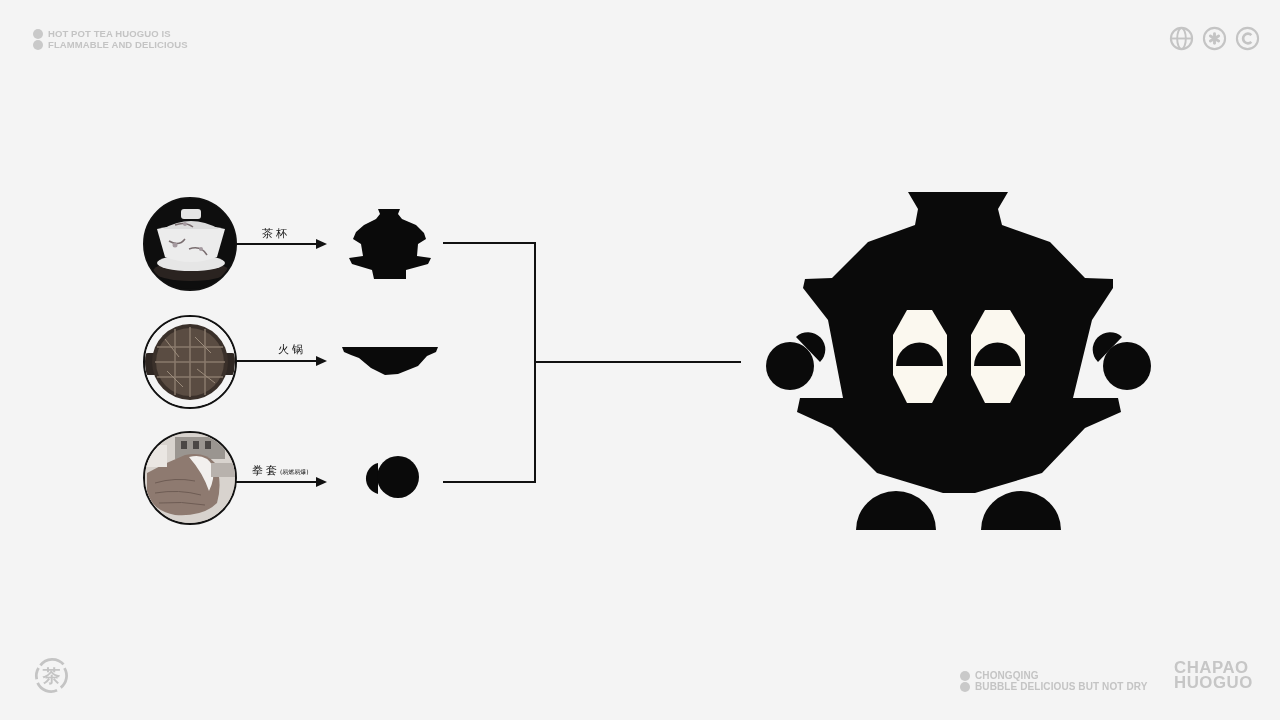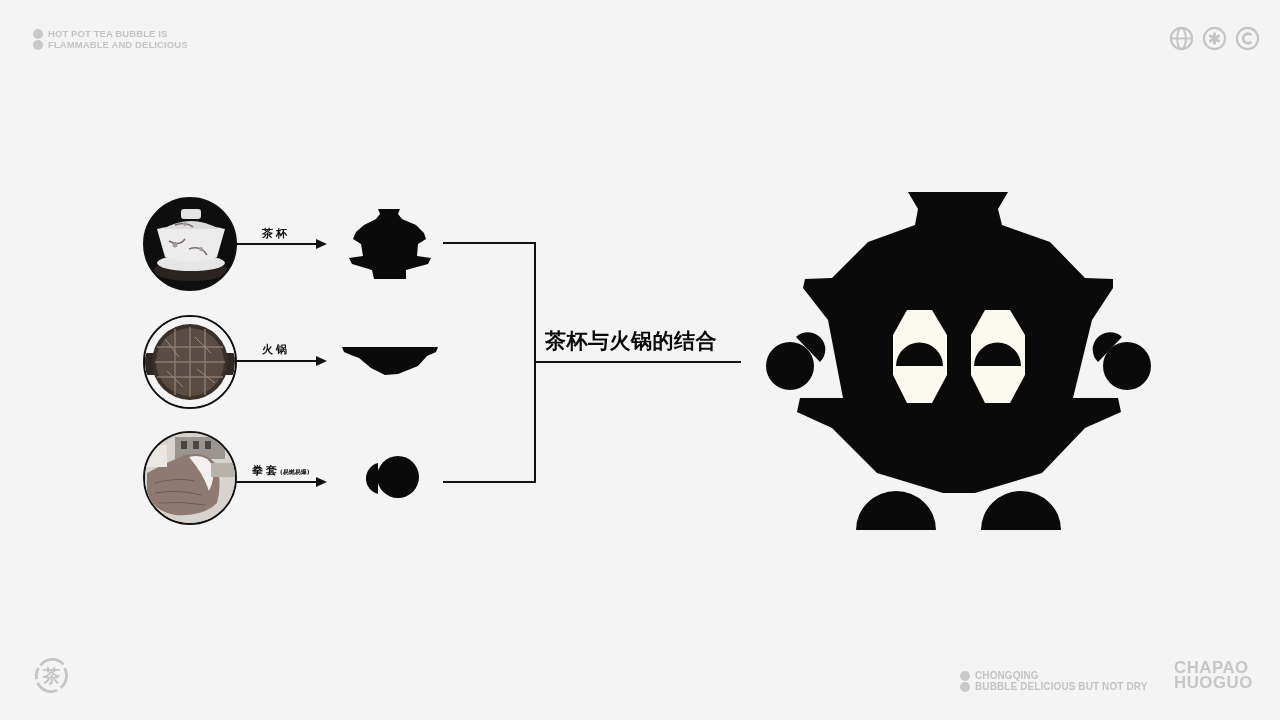--- a/index.html
+++ b/index.html
@@ -73,21 +73,21 @@
     .photo {
       border-radius: 50%;
       width: 90px; height: 90px;
       border: 2.5px solid #111;
       overflow: hidden;
     }
 
     
     .label {
       font-family: "DejaVu Sans", sans-serif;
-      font-weight: bold;
+      font-weight: normal;
       font-size: 11px;
       color: #111;
       letter-spacing: 3px;
     }
     .label small {
       font-size: 6px;
       letter-spacing: 0;
     }
 
     .arrow-line { background: #111; height: 1.5px; }
@@ -105,21 +105,21 @@
 <body>
 
 <div class="page">
 
   <div class="abs tagline">
     <div class="dots">
       <div class="dot"></div>
         <div class="dot"></div>
     </div>
     <div class="tag-text">
-      <div>HOT POT TEA BUBBLE IS</div>
+      <div>HOT POT TEA HUOGUO IS</div>
       <div>FLAMMABLE AND DELICIOUS</div>
     </div>
   </div>
 
   <div class="abs top-icons">
     <svg viewBox="0 0 26 26">
       <circle cx="13" cy="13" r="11" fill="none" stroke="#c4c4c4" stroke-width="2.2"></circle>
       <ellipse cx="13" cy="13" rx="4.5" ry="11" fill="none" stroke="#c4c4c4" stroke-width="2"></ellipse>
       <line x1="2" y1="13" x2="24" y2="13" stroke="#c4c4c4" stroke-width="2"></line>
     </svg>
@@ -184,21 +184,21 @@
       <rect x="66" y="30" width="24" height="14" fill="#b8b2ad"></rect>
     </svg>
   </div>
 
   <div class="abs label" style="left:262px; top:226px;">茶杯</div>
   <div class="abs arrow-line" style="left:236px; top:243px; width:82px;"></div>
   <svg class="abs" style="left:316px; top:238px;" width="12" height="12" viewBox="0 0 12 12">
       <path d="M0 1 L11 6 L0 11 Z" fill="#111"></path>
     </svg>
 
-  <div class="abs label" style="left:262px; top:342px;">火锅</div>
+  <div class="abs label" style="left:278px; top:342px;">火锅</div>
   <div class="abs arrow-line" style="left:236px; top:360px; width:82px;"></div>
   <svg class="abs" style="left:316px; top:355px;" width="12" height="12" viewBox="0 0 12 12">
       <path d="M0 1 L11 6 L0 11 Z" fill="#111"></path>
     </svg>
 
   <div class="abs label" style="left:252px; top:463px;">
     <span>拳套</span><small>(易燃易爆)</small>
   </div>
   <div class="abs arrow-line" style="left:236px; top:481px; width:82px;"></div>
   <svg class="abs" style="left:316px; top:476px;" width="12" height="12" viewBox="0 0 12 12">
@@ -216,21 +216,20 @@
   <svg class="abs" style="left:355px; top:452px;" width="70" height="50" viewBox="355 452 70 50">
     <path d="M378 463 A16 16 0 0 0 378 494 Z" fill="#0a0a0a"></path>
     <circle cx="398" cy="477" r="21" fill="#0a0a0a"></circle>
   </svg>
 
   <svg class="abs" style="left:440px; top:238px;" width="305" height="250" viewBox="440 238 305 250">
     <path d="M443 243 L535 243 L535 482 L443 482" fill="none" stroke="#111" stroke-width="2"></path>
     <line x1="535" y1="362" x2="741" y2="362" stroke="#111" stroke-width="2"></line>
   </svg>
 
-  <div class="abs combo-title">茶杯与火锅的结合</div>
 
   <svg class="abs" style="left:760px; top:185px;" width="400" height="350" viewBox="760 185 400 350">
 
     <path d="
       M908 192 L1008 192 L998 209 L1002 225
       L1050 242 L1085 278 L1113 279 L1113 288
       L1092 320 L1073 398 L1118 398 L1121 412
       L1085 428 L1042 473 L975 493 L943 493
       L877 473 L832 428 L797 412 L800 398
       L843 398 L828 320 L803 288 L805 279

